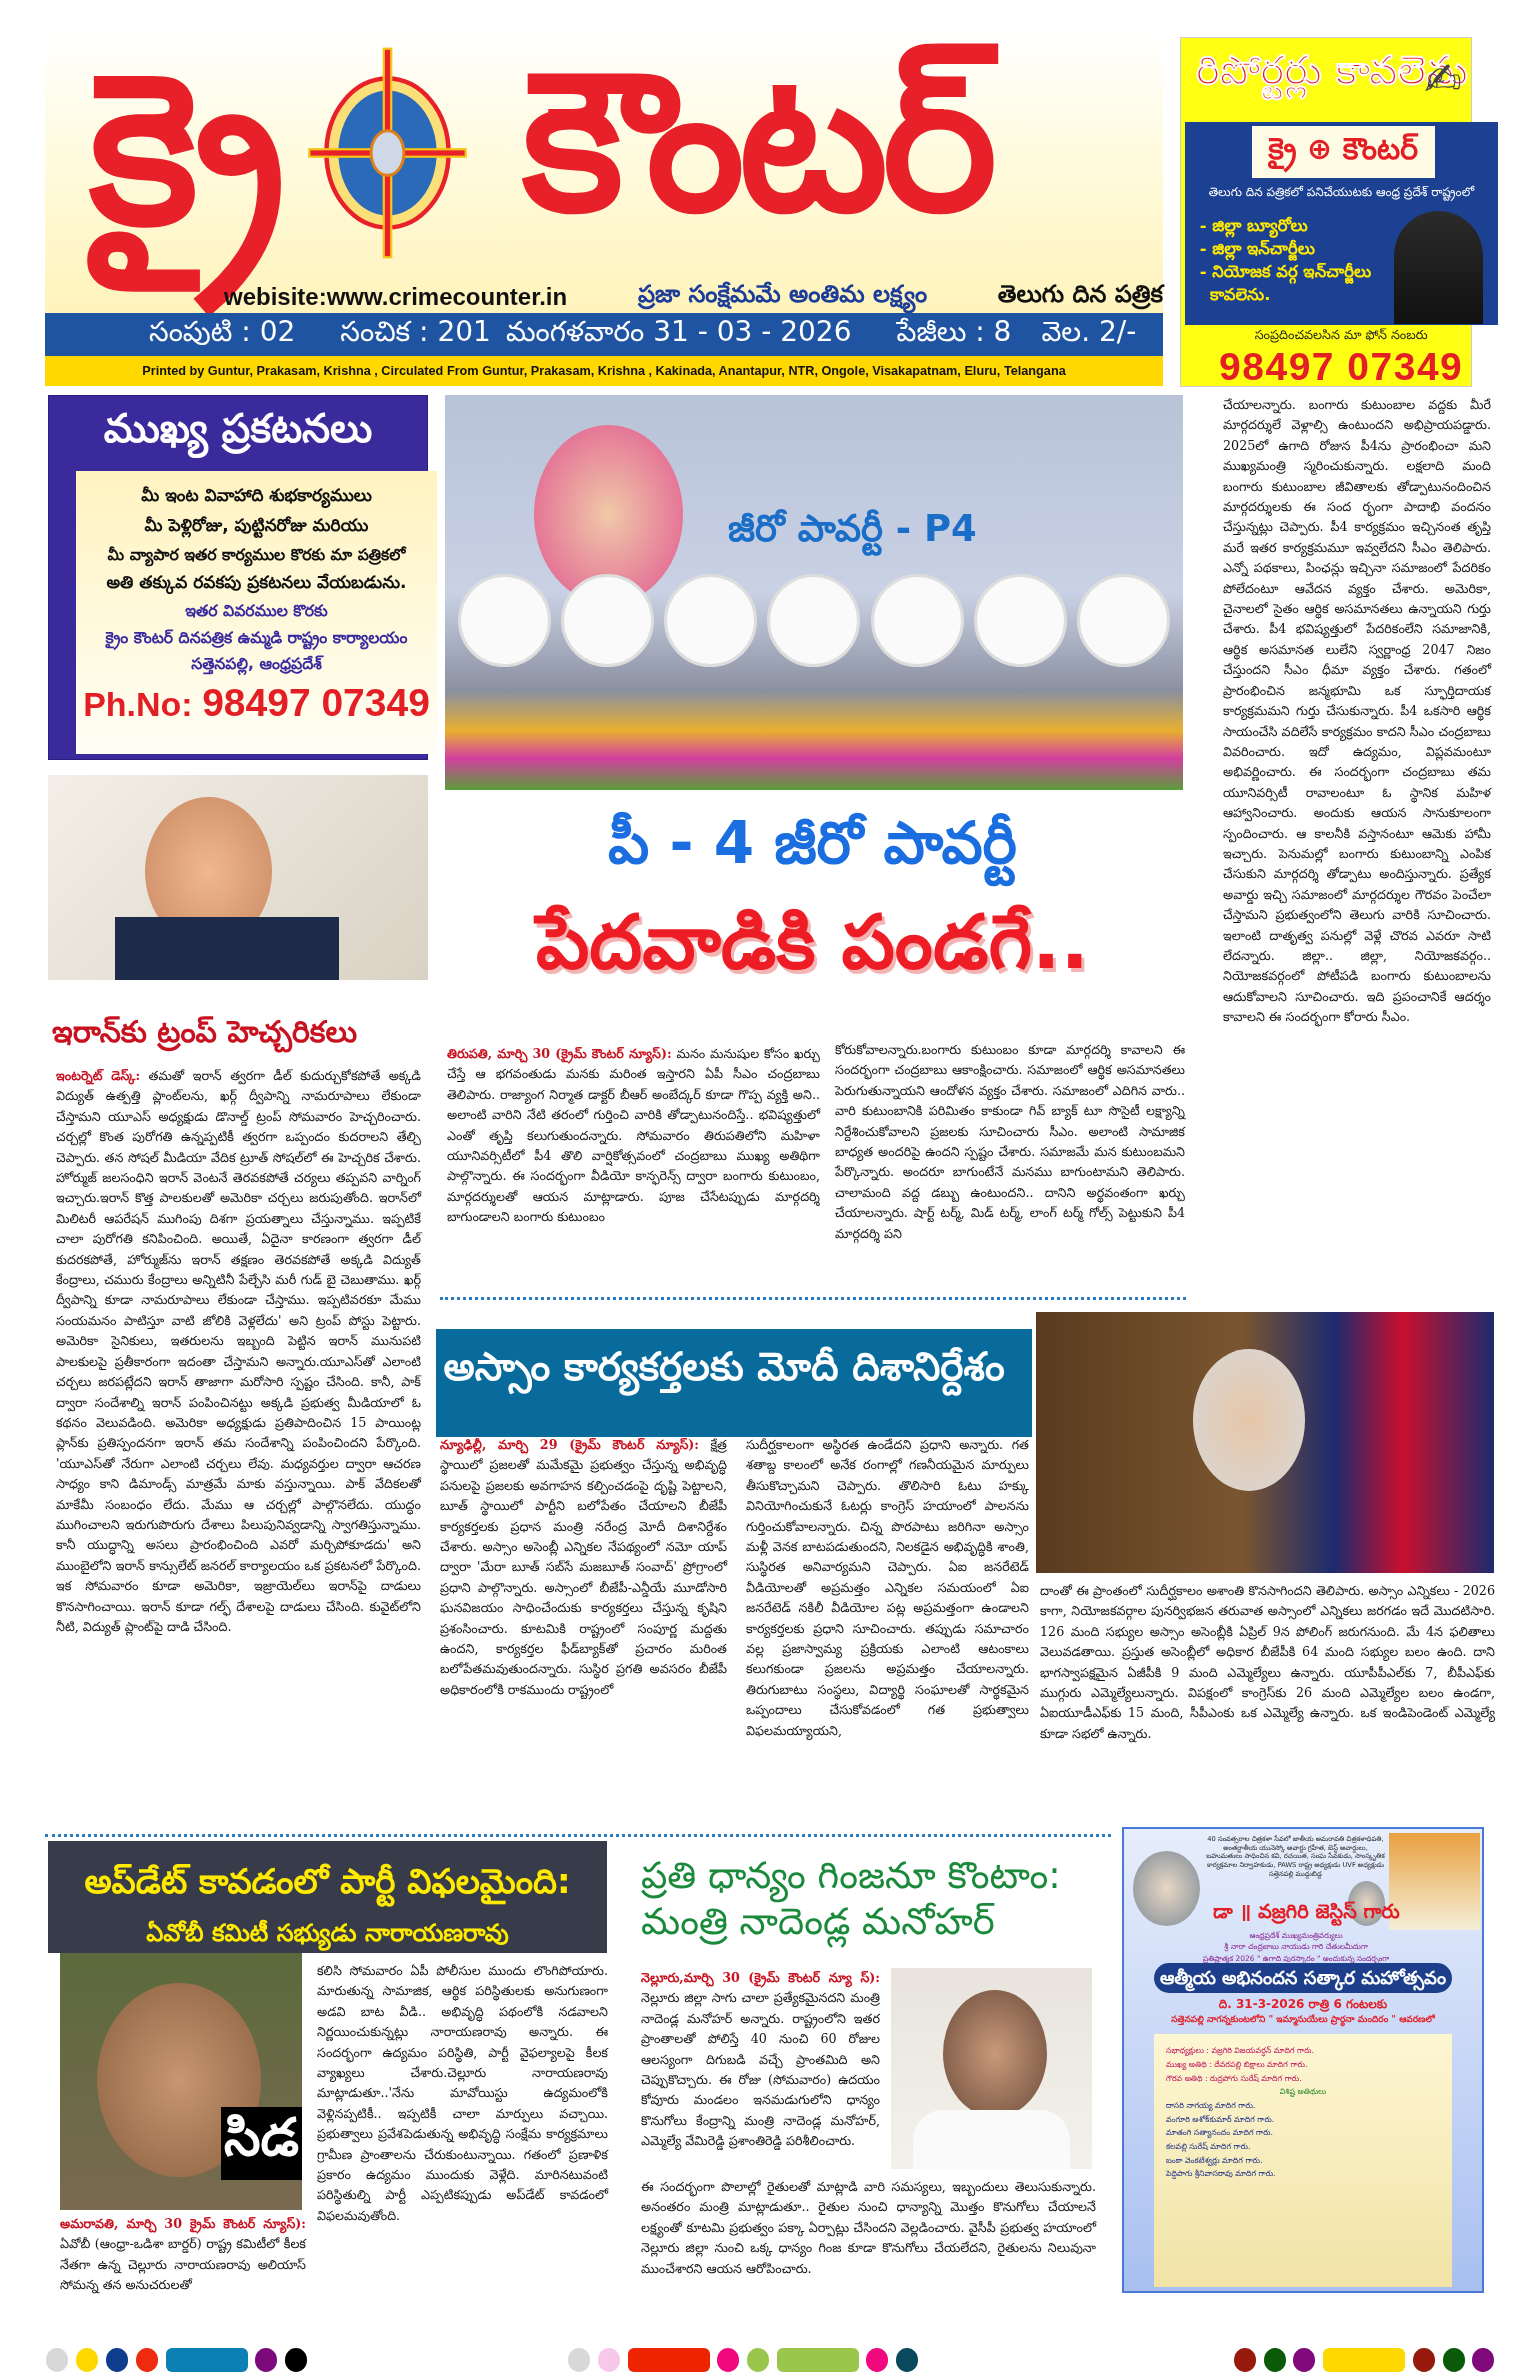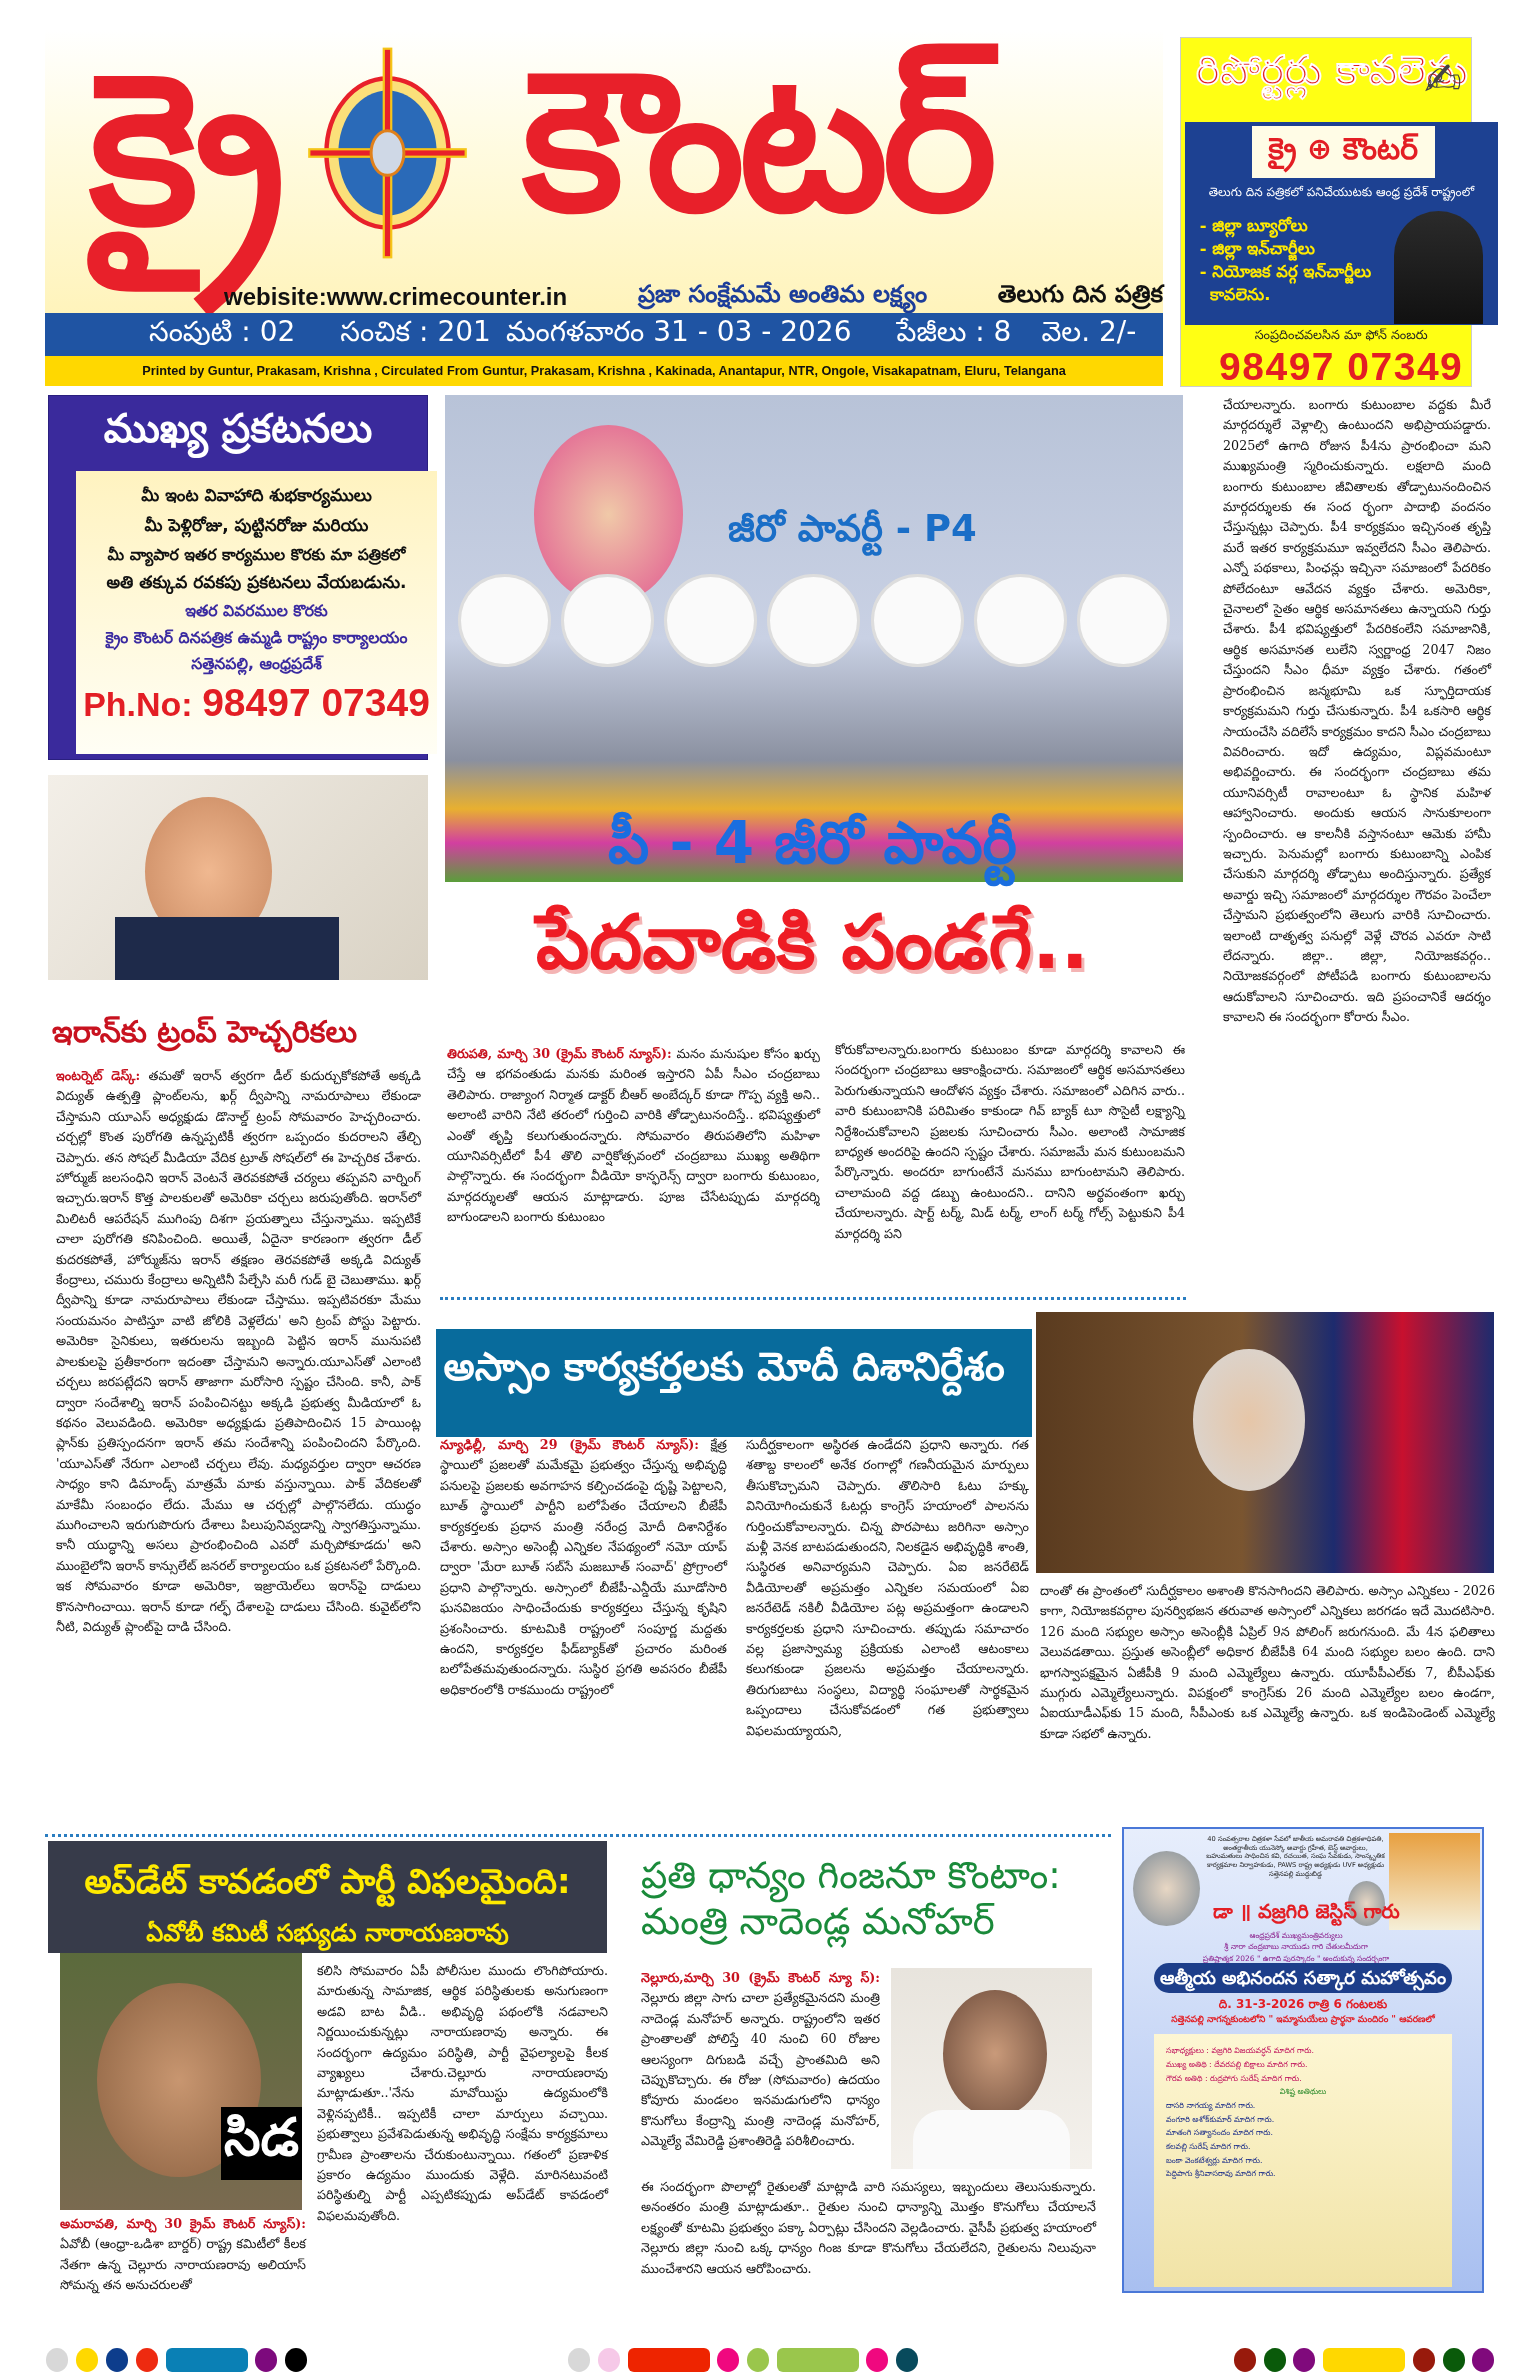--- a/index.html
+++ b/index.html
@@ -30,21 +30,21 @@
 
 #notice{left:48px;top:395px;width:380px;height:365px;background:#3a2a9c;border:1.5px solid #2a1f7e}
 #notice-title{left:0;top:9px;width:100%;text-align:center;font-size:40px;font-weight:bold;color:#fff}
 #notice-body{left:27px;top:75px;width:361px;height:283px;background:linear-gradient(#fff3c0,#fffef5);text-align:center}
 .nb{font-size:17px;font-weight:bold;color:#111;line-height:1.75}
 .nb2{font-size:15.7px;font-weight:bold;color:#3a2aa0;line-height:1.7}
 #notice-phone{font-size:34px;font-weight:bold;color:#e31e24;font-family:"Liberation Sans",sans-serif;margin-top:3px}
 #notice-phone b{font-weight:900;font-size:39px}
 
 .photo{background:#ccc;overflow:hidden}
-#photo-main{left:445px;top:395px;width:738px;height:487px;background:linear-gradient(180deg,#b8c3d8 0%,#c9d1e4 50%,#8a90a0 75%,#e8b030 85%,#d23fa0 92%,#5a9e3a 100%)}
+#photo-main{left:445px;top:395px;width:738px;height:395px;background:linear-gradient(180deg,#b8c3d8 0%,#c9d1e4 50%,#8a90a0 75%,#e8b030 85%,#d23fa0 92%,#5a9e3a 100%)}
 #photo-main .screen-text{position:absolute;left:283px;top:112px;font-size:37px;font-weight:bold;color:#1a6ec7}
 #photo-main .face{position:absolute;left:89px;top:30px;width:149px;height:179px;border-radius:50%;background:radial-gradient(#f0c9a8,#e05490)}
 #photo-main .discs{position:absolute;left:7.5px;top:179px;width:723px;height:97px;display:flex;justify-content:space-around}
 #photo-main .disc{width:93px;height:93px;border-radius:50%;background:#fafafa;border:3px solid #ddd}
 #photo-trump{left:48px;top:775px;width:380px;height:205px;background:linear-gradient(135deg,#f3efe8,#d9d2c4)}
 #photo-modi{left:1036px;top:1312px;width:458px;height:261px;background:linear-gradient(90deg,#5a3b1f 0%,#7a5530 45%,#1d2b6e 65%,#c8102e 80%,#1d2b6e 100%)}
 #photo-narayana{left:60px;top:1953px;width:242px;height:257px;background:linear-gradient(#5b6a3c,#7a6a50)}
 #photo-narayana .sid{position:absolute;right:0;bottom:30px;font-size:52px;font-weight:bold;color:#ffffff;background:#000;padding:0 3px}
 #photo-manohar{left:891px;top:1968px;width:201px;height:201px;background:linear-gradient(#e8e4dd,#f4f1ec)}
 #ad-event{left:1122px;top:1827px;width:362px;height:466px;background:linear-gradient(#e7eefc,#a8bff0);border:2.2px solid #4a78d8}

